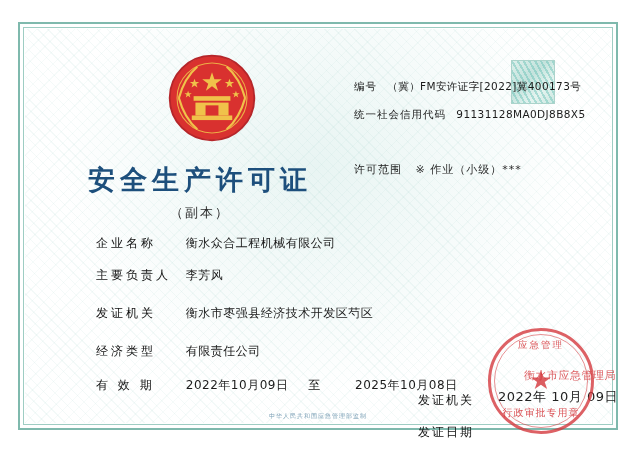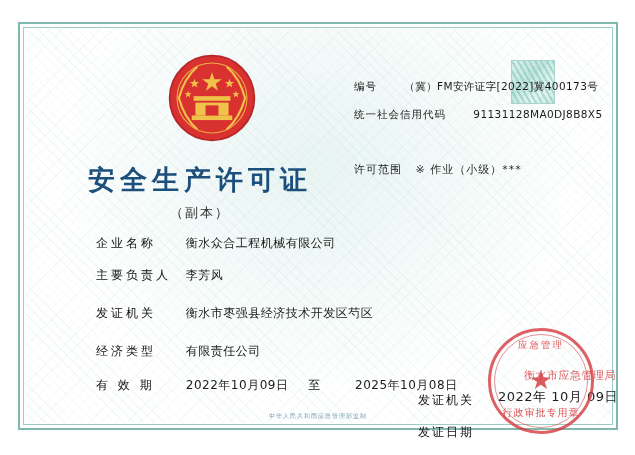--- a/index.html
+++ b/index.html
@@ -123,21 +123,21 @@
     font-size: 10.5px;
     color: #1a1a1a;
     white-space: nowrap;
   }
   .hdr-label {
     display: inline-block;
     letter-spacing: 1px;
   }
   .hdr-value {
     display: inline-block;
-    margin-left: 24px;
+    margin-left: 7px;
     letter-spacing: 0.4px;
   }
   #hdr-no      { left: 336px; top: 58px; }
   #hdr-credit  { left: 336px; top: 86px; }
   #hdr-scope   { left: 336px; top: 140px; font-size: 11px; }
   .scope-value {
     display: inline-block;
     margin-left: 10px;
     color: #2b2b2b;
     filter: blur(0.4px);

